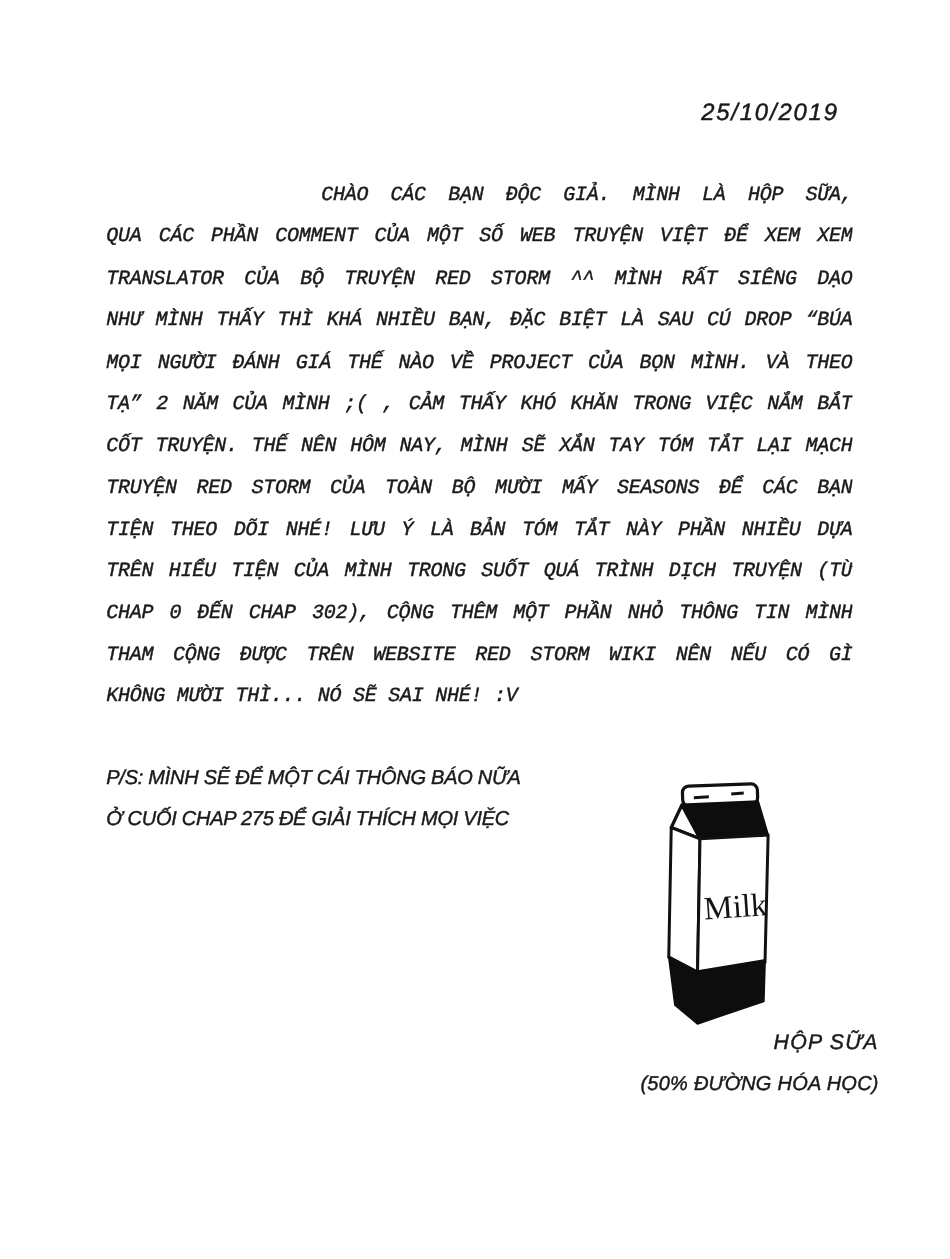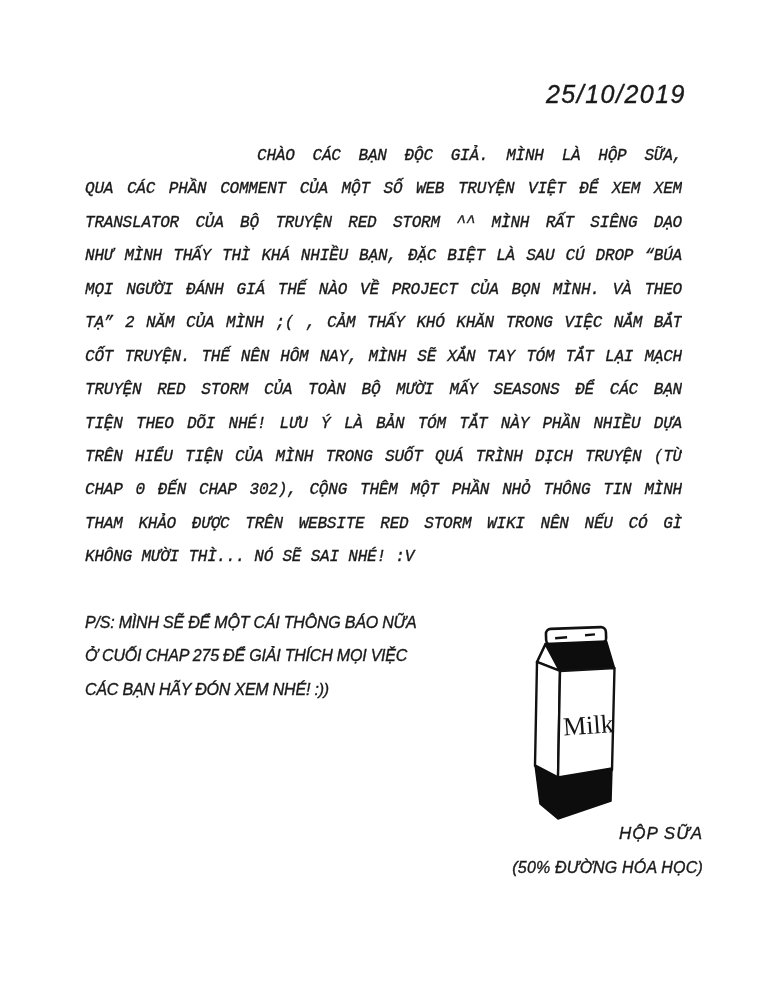--- a/index.html
+++ b/index.html
@@ -8,22 +8,22 @@
     background: #ffffff;
     font-family: "Liberation Sans", sans-serif;
     font-style: italic;
     color: #1a1a1a;
     position: relative;
     overflow: hidden;
   }
   #page { position: absolute; inset: 0; background: #ffffff; }
 
   .date {
-    position: absolute; top: 80px; right: 74px;
-    font-size: 25px; letter-spacing: 1.5px; text-align: center;
+    position: absolute; top: 80px; right: 89px;
+    font-size: 19px; letter-spacing: 1.5px; text-align: center;
     -webkit-text-stroke: 0.4px currentColor;
   }
 
   .note {
     position: absolute; left: 85px; top: 140px; width: 597px;
     font-size: 16px; letter-spacing: -0.2px;
     -webkit-text-stroke: 0.35px currentColor;
   }
   .note .line {
     height: 33.45px; line-height: 33.45px;
@@ -62,28 +62,27 @@
     <div class="line">QUA CÁC PHẦN COMMENT CỦA MỘT SỐ WEB TRUYỆN VIỆT ĐỂ XEM XEM</div>
     <div class="line">TRANSLATOR CỦA BỘ TRUYỆN RED STORM ^^ MÌNH RẤT SIÊNG DẠO</div>
     <div class="line">NHƯ MÌNH THẤY THÌ KHÁ NHIỀU BẠN, ĐẶC BIỆT LÀ SAU CÚ DROP “BÚA</div>
     <div class="line">MỌI NGƯỜI ĐÁNH GIÁ THẾ NÀO VỀ PROJECT CỦA BỌN MÌNH. VÀ THEO</div>
     <div class="line">TẠ” 2 NĂM CỦA MÌNH ;( , CẢM THẤY KHÓ KHĂN TRONG VIỆC NẮM BẮT</div>
     <div class="line">CỐT TRUYỆN. THẾ NÊN HÔM NAY, MÌNH SẼ XẮN TAY TÓM TẮT LẠI MẠCH</div>
     <div class="line">TRUYỆN RED STORM CỦA TOÀN BỘ MƯỜI MẤY SEASONS ĐỂ CÁC BẠN</div>
     <div class="line">TIỆN THEO DÕI NHÉ! LƯU Ý LÀ BẢN TÓM TẮT NÀY PHẦN NHIỀU DỰA</div>
     <div class="line">TRÊN HIỂU TIỆN CỦA MÌNH TRONG SUỐT QUÁ TRÌNH DỊCH TRUYỆN (TỪ</div>
     <div class="line">CHAP 0 ĐẾN CHAP 302), CỘNG THÊM MỘT PHẦN NHỎ THÔNG TIN MÌNH</div>
-    <div class="line">THAM KHẢO ĐƯỢC TRÊN WEBSITE RED STORM WIKI NÊN NẾU CÓ GÌ</div>
+    <div class="line">THAM CỘNG ĐƯỢC TRÊN WEBSITE RED STORM WIKI NÊN NẾU CÓ GÌ</div>
     <div class="line last">KHÔNG MƯỜI THÌ... NÓ SẼ SAI NHÉ! :V</div>
   </div>
 
   <div class="ps">
     <div class="line">P/S: MÌNH SẼ ĐỂ MỘT CÁI THÔNG BÁO NỮA</div>
     <div class="line">Ở CUỐI CHAP 275 ĐỂ GIẢI THÍCH MỌI VIỆC</div>
-    <div class="line">CÁC BẠN HÃY ĐÓN XEM NHÉ! :))</div>
   </div>
 
   <svg class="carton" viewBox="0 0 112 212" xmlns="http://www.w3.org/2000/svg">
 
     <g transform="rotate(-2 55 22)">
       <rect x="25" y="15" width="60" height="16" rx="5" fill="#ffffff" stroke="#111111" stroke-width="2.6"></rect>
       <line x1="34" y1="24.5" x2="46" y2="24" stroke="#111111" stroke-width="2.4"></line>
       <line x1="64" y1="22.5" x2="74" y2="22" stroke="#111111" stroke-width="2.4"></line>
     </g>
 

